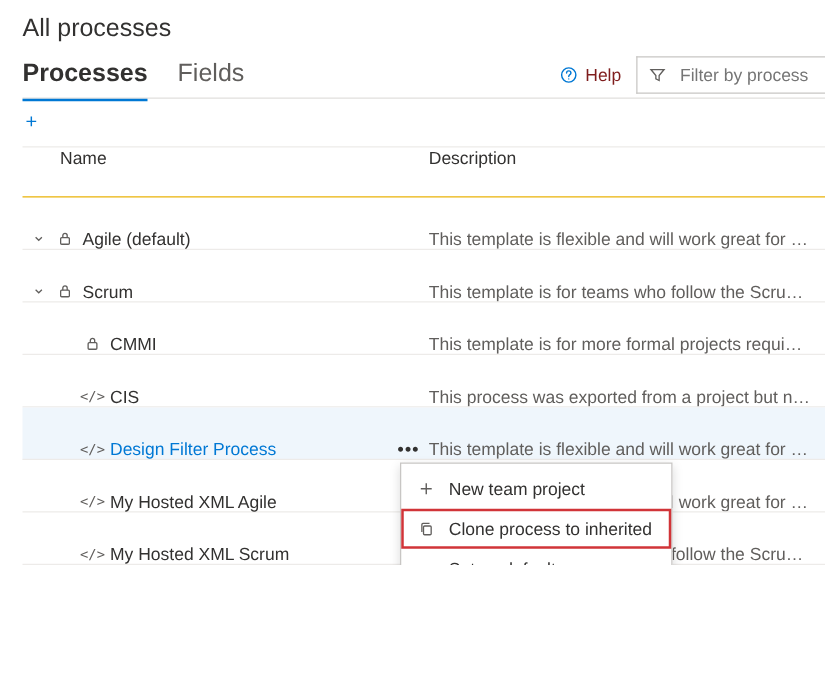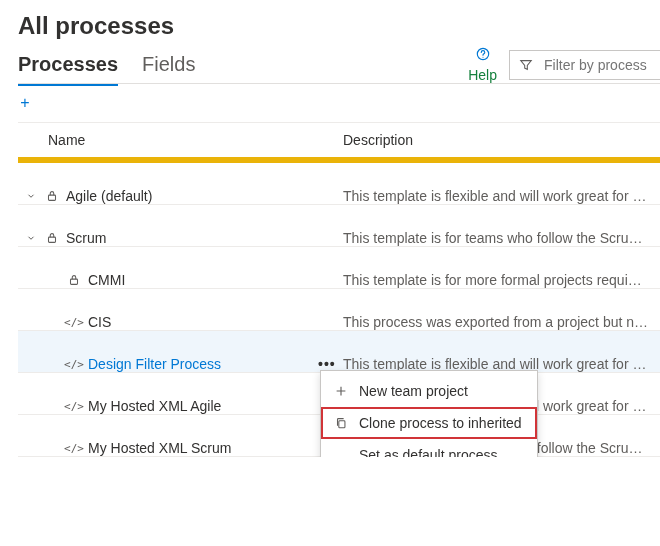--- a/index.html
+++ b/index.html
@@ -11,22 +11,22 @@
     background: #fff;
     width: 660px;
     overflow: hidden;
   }
   .page {
     padding: 12px 0 0 18px;
     position: relative;
     width: 660px;
   }
   .title {
-    font-size: 24px;
-    font-weight: 700;
+    font-size: 20px;
+    font-weight: 400;
     color: #323130;
     margin: 0 0 6px 0;
   }
   .toolbar {
     display: flex;
     align-items: center;
     border-bottom: 1px solid #e1dfdd;
     height: 38px;
   }
   .tabs {
@@ -46,26 +46,25 @@
     border-bottom: 2px solid #0078d4;
   }
   .tool-right {
     margin-left: auto;
     display: flex;
     align-items: center;
     gap: 12px;
     padding-right: 0;
   }
   .help-link {
-    color: #15803d;
+    color: #7f1d1d;
     display: flex;
     align-items: center;
     gap: 5px;
     cursor: pointer;
-    flex-direction: column;
   }
   .filter-box {
     display: flex;
     align-items: center;
     border: 1px solid #c8c6c4;
     border-right: none;
     height: 30px;
     padding: 0 8px;
     color: #605e5c;
     min-width: 132px;
@@ -89,22 +88,21 @@
   }
   .plus {
     color: #0078d4;
     font-size: 16px;
     width: 14px;
     text-align: center;
   }
   .table-head {
     display: flex;
     height: 40px;
-    align-items: center;
-    border-bottom: 6px solid #eab308;
+    border-bottom: 1px solid #eab308;
     color: #323130;
   }
   .col-name { width: 325px; padding-left: 30px; }
   .col-desc { flex: 1; }
   .row {
     display: flex;
     height: 42px;
     align-items: flex-end;
     border-bottom: 1px solid #edebe9;
     position: relative;

